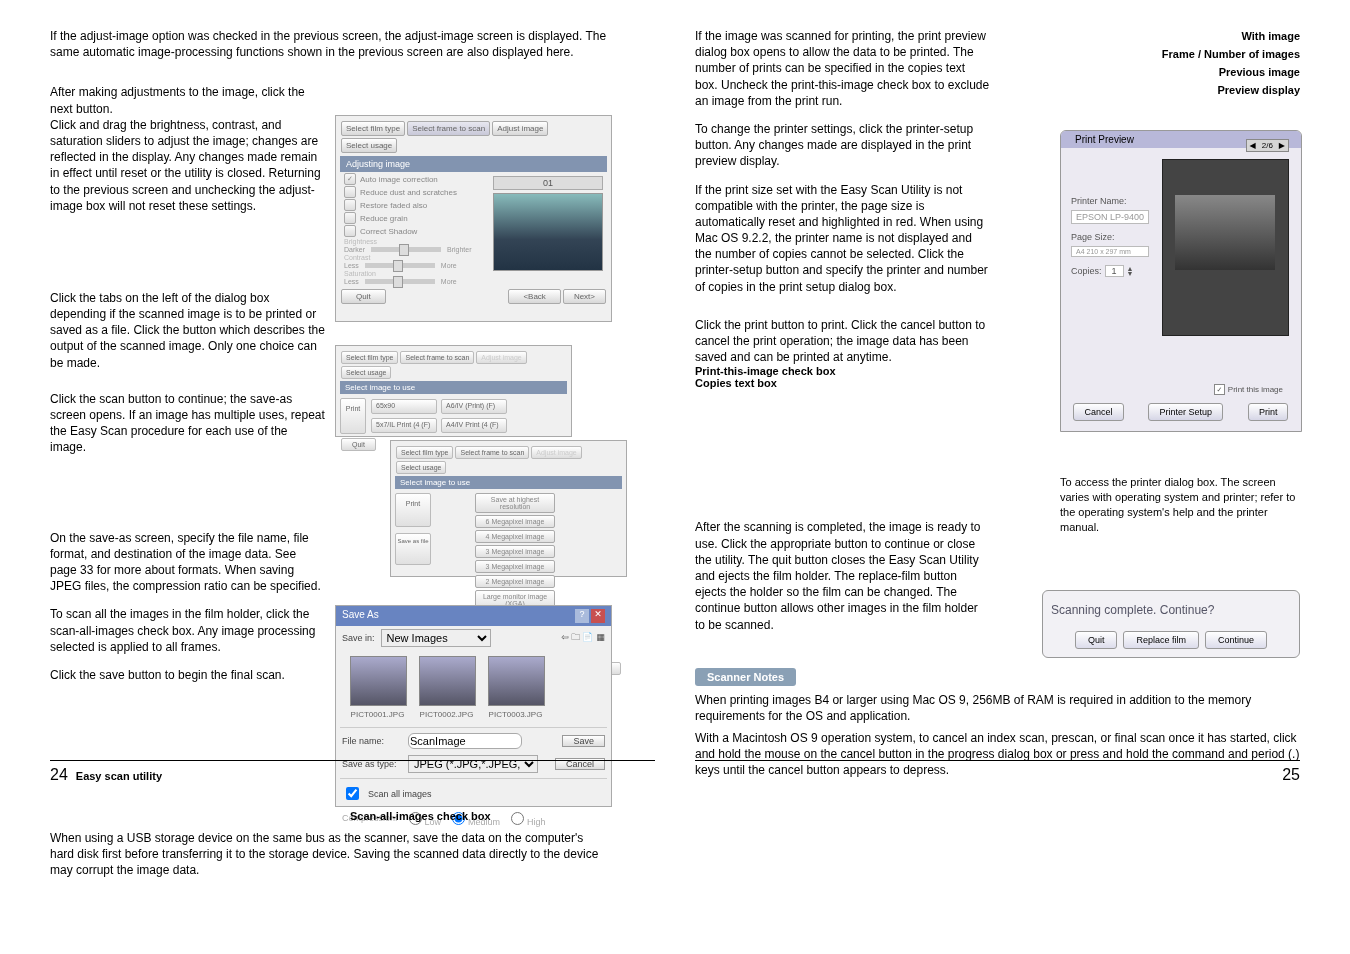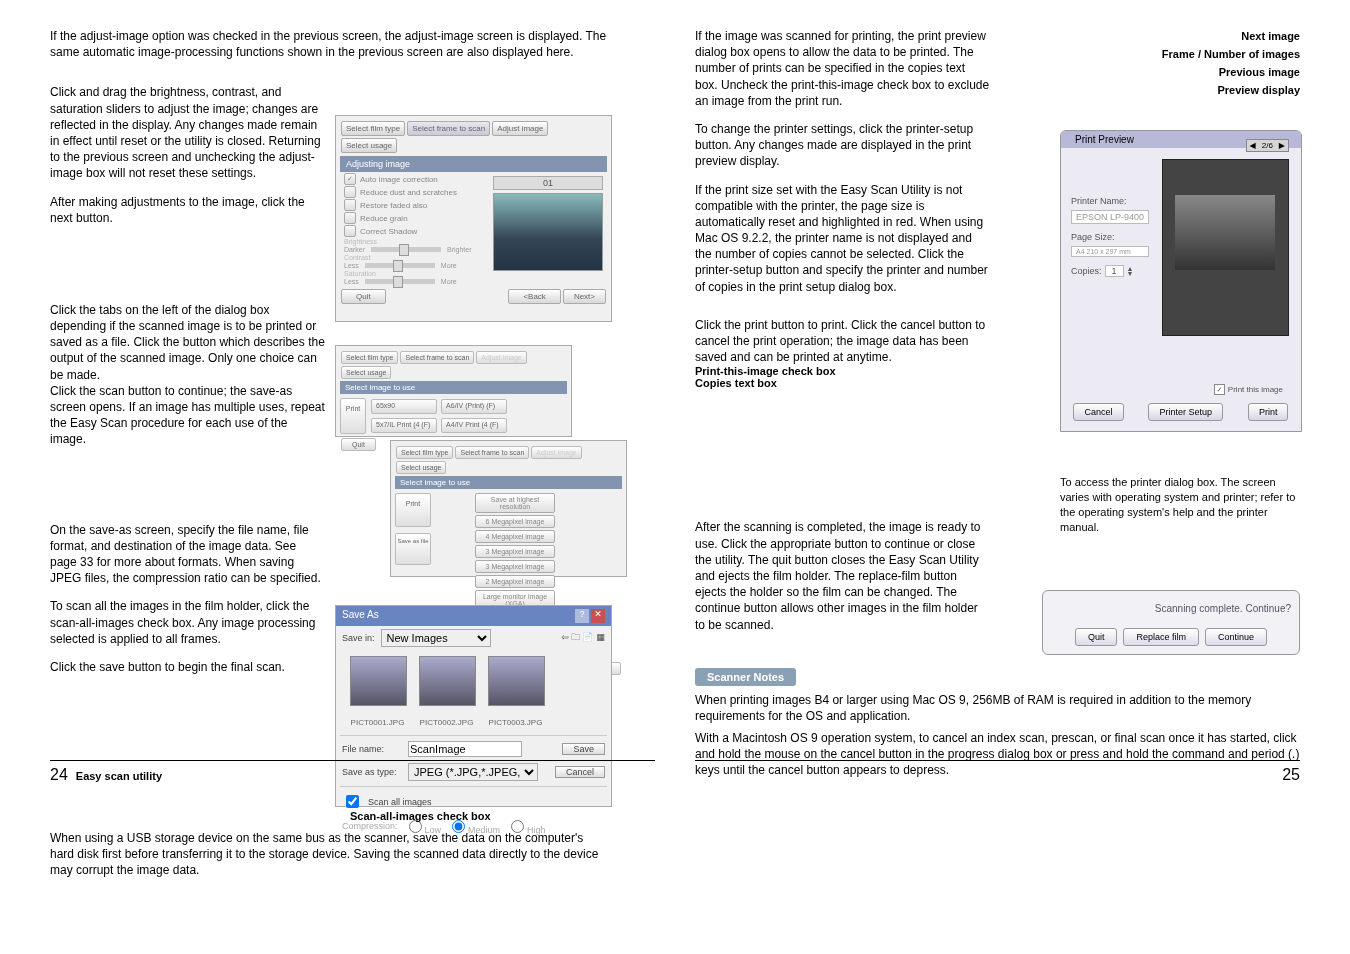--- a/index.html
+++ b/index.html
@@ -32,63 +32,63 @@
 .printprev .navbar{position:absolute;right:12px;top:8px;background:#d6d6d6;border:1px solid #888;font-size:8px;padding:1px 3px;display:flex;gap:6px;align-items:center}
 .callout{font-size:11px;font-weight:bold;text-align:right;position:absolute}
 .cl1{right:50px;top:30px}
 .cl2{right:50px;top:48px}
 .cl3{right:50px;top:66px}
 .cl4{right:50px;top:84px}
 .cl5{left:385px;top:438px;font-size:11px;font-weight:bold}
 .cl6{left:391px;top:452px;font-size:11px;font-weight:bold}
 .accessnote{position:absolute;left:385px;top:475px;width:240px;font-size:11px;line-height:1.35}
 .scandone{position:absolute;right:50px;top:590px;width:240px;border:1px solid #999;border-radius:6px;padding:12px 8px 8px;background:#f2f1f5}
-.scandone .msg{font-size:10px;text-align:right;color:#556;margin-bottom:14px}
+.scandone .msg{font-size:12px;text-align:left;color:#556;margin-bottom:14px}
 .scandone .btnrow{display:flex;justify-content:center;gap:6px}
 .scandone .btnrow span{font-size:9px;border:1px solid #999;background:linear-gradient(#fff,#dcdceb);padding:3px 12px;border-radius:3px}
 .scannernotes{margin-top:70px}
 .scannernotes .hdr{display:inline-block;background:#8aa0b5;color:#fff;font-size:11px;font-weight:bold;padding:3px 12px;border-radius:3px}
 .scannernotes p{margin-top:6px}
 .adjustimg .inner{padding:4px}
 .adjustimg .ibtn{display:inline-block;background:linear-gradient(#fff,#d8d8d8);border:1px solid #aaa;padding:2px 4px;margin:1px;font-size:8px;border-radius:2px}
 .adjustimg .chk{display:flex;align-items:center;gap:4px;font-size:8px;color:#888;margin:1px 4px}
 .adjustimg .chkbox{width:10px;height:10px;border:1px solid #aaa;background:linear-gradient(#f8f8f8,#ddd);border-radius:2px;font-size:7px;text-align:center;line-height:10px;color:#888}
 .adjustimg .slrow{display:flex;align-items:center;gap:6px;font-size:7px;color:#999;margin:1px 4px}
 .adjustimg .slider{height:5px;width:70px;background:#ccc;position:relative}
 .adjustimg .knob{position:absolute;width:8px;height:10px;background:#ddd;border:1px solid #999;left:28px;top:-3px}
 .saveimg .titlebar{background:#6884c1;color:#fff;font-size:10px;padding:3px 6px;display:flex;justify-content:space-between}
 .saveimg .titlebar .closex{background:#c85050;color:#fff;width:14px;height:14px;text-align:center;font-size:9px}
 .saveimg .row{display:flex;align-items:center;gap:6px;font-size:9px;padding:3px 6px;color:#444}
 .saveimg .thumbs{display:flex;gap:14px;padding:6px 14px}
 .saveimg .thumb{width:55px;text-align:center}
 .saveimg .thumb .timg{width:55px;height:48px;background:linear-gradient(#aac,#556);border:1px solid #888}
-.saveimg .thumb .tlbl{font-size:8px;margin-top:12px}
+.saveimg .thumb .tlbl{font-size:8px;margin-top:4px}
 .saveimg input[type=text],.saveimg select{font-size:11px;border:1px solid #aaa;padding:1px}
 .saveimg .sbtn{border:1px solid #999;padding:0 10px;font-size:9px;background:linear-gradient(#fff,#ddd)}
 .tabimg1 .inner,.tabimg2 .inner{padding:4px}
 .tabimg1 .tab,.tabimg2 .tab{display:inline-block;border:1px solid #bbb;background:linear-gradient(#fff,#ddd);font-size:7px;padding:2px 4px;margin:1px;border-radius:2px}
 .tabimg2 .grid{display:flex;flex-wrap:wrap;gap:2px;padding:4px;margin-left:40px}
 .tabimg2 .gbtn{border:1px solid #aaa;background:linear-gradient(#fff,#e0e0e0);font-size:7px;padding:2px 4px;width:70px;text-align:center;border-radius:2px;color:#888}
 </style>
 </head>
 <body>
 
 <div class="page">
 
   <div class="leftpage">
     <p style="width:560px">If the adjust-image option was checked in the previous screen, the adjust-image screen is displayed. The same automatic image-processing functions shown in the previous screen are also displayed here.</p>
 
     <div class="txtcol" style="margin-top:24px">
+      <p style="margin-top:12px">After making adjustments to the image, click the next button.</p>
       <p>Click and drag the brightness, contrast, and saturation sliders to adjust the image; changes are reflected in the display. Any changes made remain in effect until reset or the utility is closed. Returning to the previous screen and unchecking the adjust-image box will not reset these settings.</p>
-      <p style="margin-top:12px">After making adjustments to the image, click the next button.</p>
     </div>
 
     <div class="txtcol" style="margin-top:76px">
       <p>Click the tabs on the left of the dialog box depending if the scanned image is to be printed or saved as a file. Click the button which describes the output of the scanned image. Only one choice can be made.</p>
-      <p style="margin-top:0">Click the scan button to continue; the save-as screen opens. If an image has multiple uses, repeat the Easy Scan procedure for each use of the image.</p>
+      <p style="margin-top:20px">Click the scan button to continue; the save-as screen opens. If an image has multiple uses, repeat the Easy Scan procedure for each use of the image.</p>
     </div>
 
     <div class="txtcol" style="margin-top:74px">
       <p>On the save-as screen, specify the file name, file format, and destination of the image data. See page 33 for more about formats. When saving JPEG files, the compression ratio can be specified.</p>
       <p style="margin-top:12px">To scan all the images in the film holder, click the scan-all-images check box. Any image processing selected is applied to all frames.</p>
       <p style="margin-top:12px">Click the save button to begin the final scan.</p>
     </div>
 
     <div class="imgbox adjustimg">
       <div class="inner">
@@ -222,21 +222,21 @@
             <div class="tlbl">PICT0002.JPG</div>
           </div>
         <div class="thumb">
             <div class="timg"></div>
             <div class="tlbl">PICT0003.JPG</div>
           </div>
       </div>
       <div style="border-top:1px solid #ccc;margin:2px 4px"></div>
       <div class="row">
           <span style="width:60px">File name:</span>
-          <input type="text" style="width: 110px;" value="ScanImage">
+          <input type="text" style="width: 110px; border-radius: 6px;" value="ScanImage">
           <span class="sbtn" style="margin-left:auto">Save</span>
         </div>
       <div class="row">
           <span style="width:60px">Save as type:</span>
           <select style="width:130px"><option>JPEG (*.JPG,*.JPEG,*.JPE)</option></select>
           <span class="sbtn" style="margin-left:auto">Cancel</span>
         </div>
       <div style="border-top:1px solid #ccc;margin:2px 4px"></div>
       <div class="row">
           <input type="checkbox" checked="" style="">
@@ -264,21 +264,21 @@
   <div class="rightpage">
     <div style="display:flex">
       <div style="width:295px">
         <p>If the image was scanned for printing, the print preview dialog box opens to allow the data to be printed. The number of prints can be specified in the copies text box. Uncheck the print-this-image check box to exclude an image from the print run.</p>
         <p style="margin-top:12px">To change the printer settings, click the printer-setup button. Any changes made are displayed in the print preview display.</p>
         <p style="margin-top:12px">If the print size set with the Easy Scan Utility is not compatible with the printer, the page size is automatically reset and highlighted in red. When using Mac OS 9.2.2, the printer name is not displayed and the number of copies cannot be selected. Click the printer-setup button and specify the printer and number of copies in the print setup dialog box.</p>
         <p style="margin-top:22px">Click the print button to print. Click the cancel button to cancel the print operation; the image data has been saved and can be printed at anytime.</p>
       </div>
     </div>
 
-    <div class="callout cl1">Next image</div>
+    <div class="callout cl1">With image</div>
     <div class="callout cl2">Frame / Number of images</div>
     <div class="callout cl3">Previous image</div>
     <div class="callout cl4">Preview display</div>
 
     <div class="printprev">
       <div class="titlebar">Print Preview</div>
       <div class="navbar">
         <span>◀</span>
         <span>2/6</span>
         <span>▶</span>

